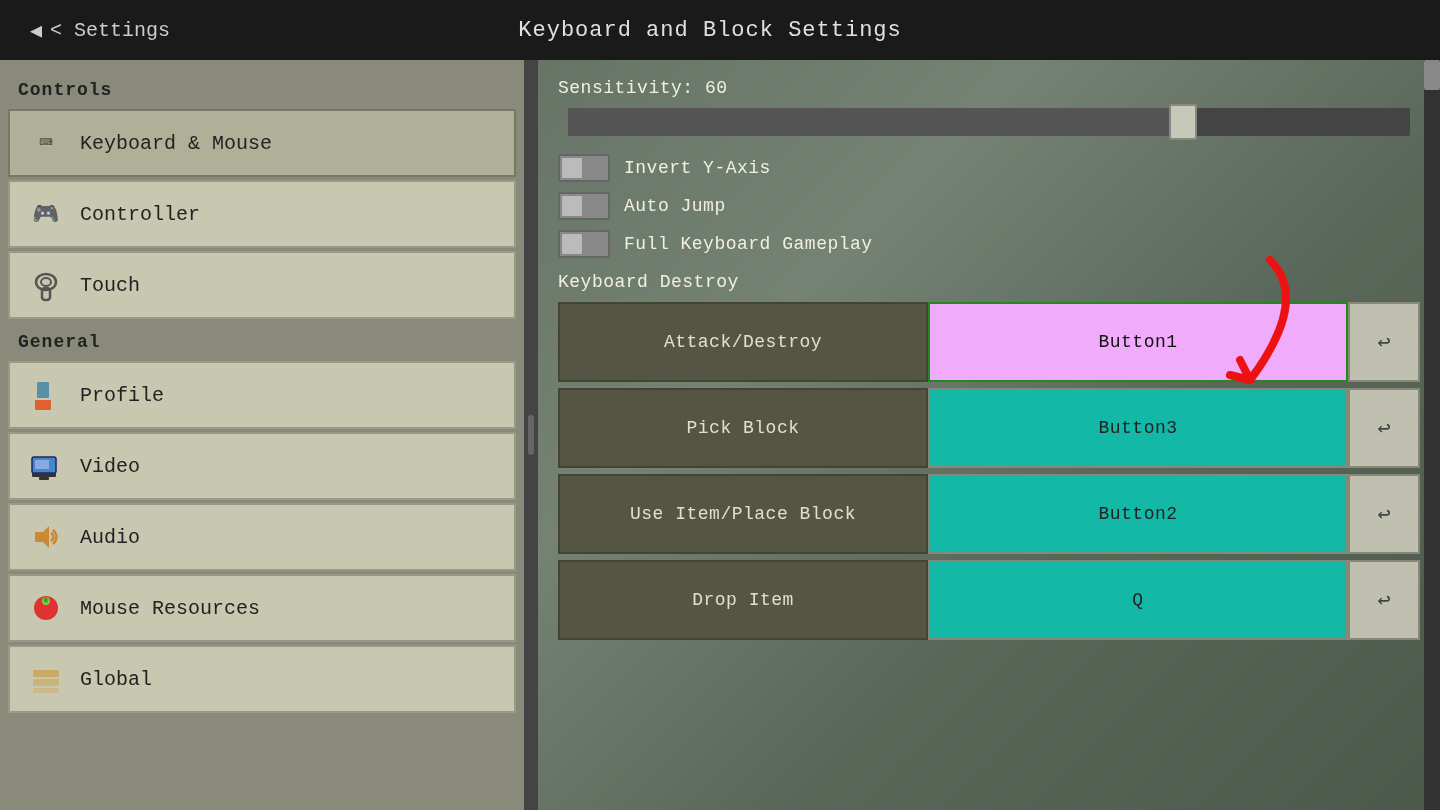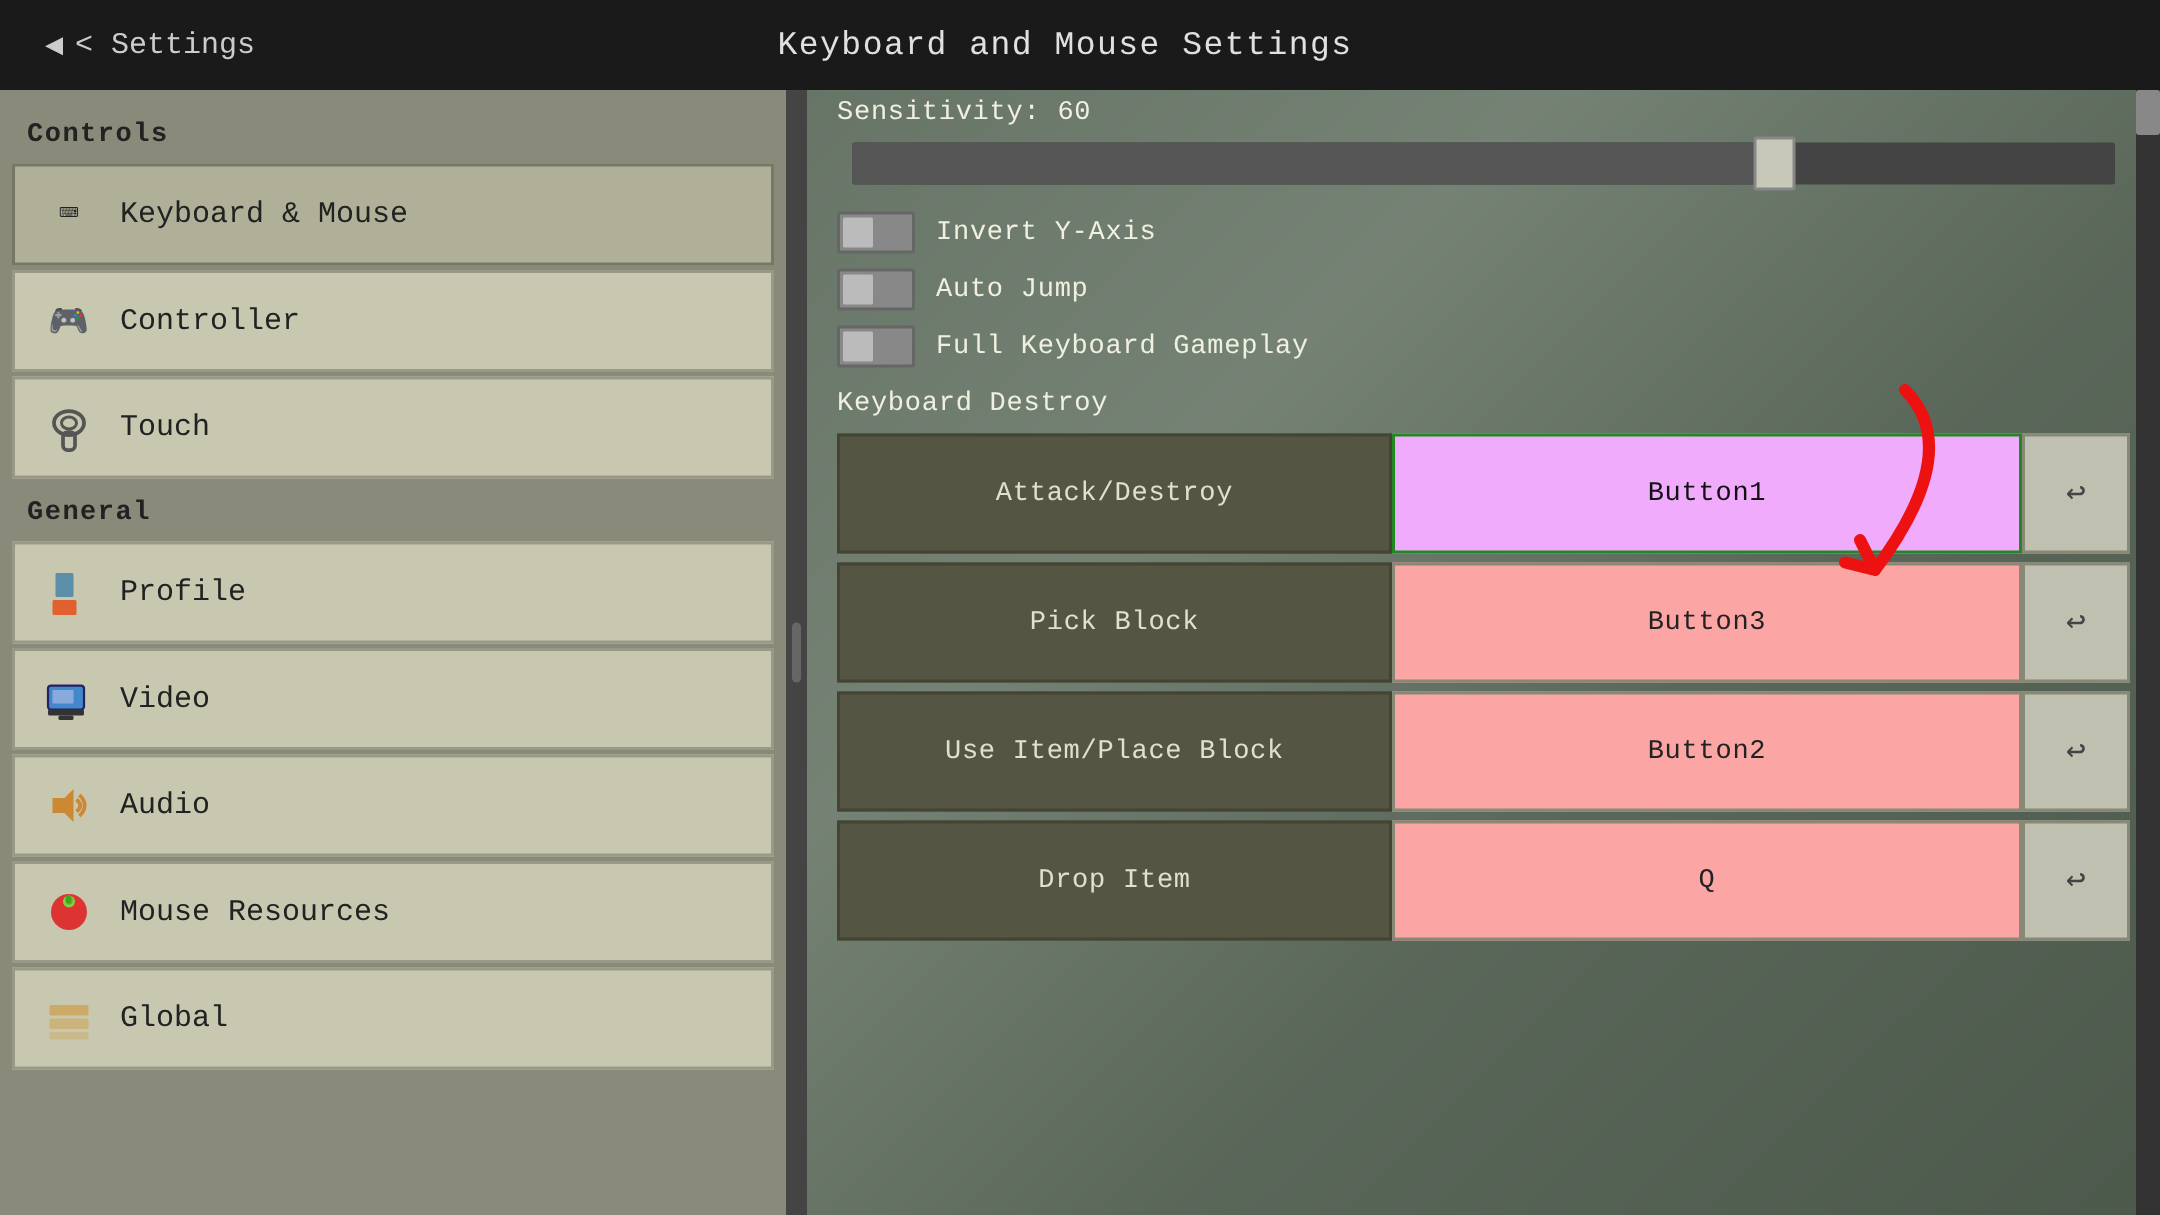--- a/index.html
+++ b/index.html
@@ -103,21 +103,21 @@
     .bg-overlay {
       position: absolute;
       inset: 0;
       background: linear-gradient(135deg, #6a7a6a 0%, #7a8a7a 30%, #5a6a5a 60%, #4a5a4a 100%);
       opacity: 0.85;
     }
 
     .right-content {
       position: relative;
       z-index: 1;
-      padding: 5px 20px;
+      padding: 18px 20px;
       height: 100%;
       overflow-y: auto;
     }
 
     .sensitivity-label {
       font-size: 18px;
       color: #f0f0e0;
       margin-bottom: 10px;
       letter-spacing: 0.5px;
     }
@@ -216,21 +216,21 @@
       font-size: 18px;
       flex: 0 0 370px;
       border: 2px solid #444433;
       letter-spacing: 0.5px;
       text-align: center;
       padding: 0 12px;
       font-family: Liberation Mono, monospace;
     }
 
     .keybind-key {
-      background: #fca5a5;
+      background: #14b8a6;
       color: #222;
       display: flex;
       align-items: center;
       justify-content: center;
       font-size: 18px;
       flex: 1;
       border: 2px solid #888877;
       letter-spacing: 0.5px;
       cursor: pointer;
     }
@@ -300,21 +300,21 @@
     }
   </style>
 </head>
 <body>
 
 <div class="header">
   <div class="header-back">
     <span>◀</span>
     <span>&lt; Settings</span>
   </div>
-  <div class="header-title">Keyboard and Mouse Settings</div>
+  <div class="header-title">Keyboard and Block Settings</div>
   <div style="width:160px"></div>
 </div>
 
 <div class="main">
 
   <div class="sidebar">
 
     <div class="sidebar-section-title">Controls</div>
 
     <div class="sidebar-item active">

